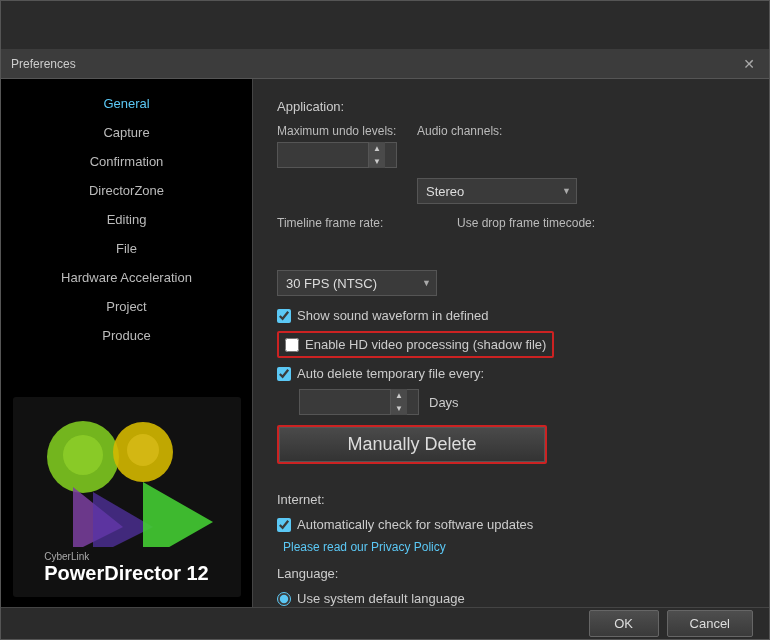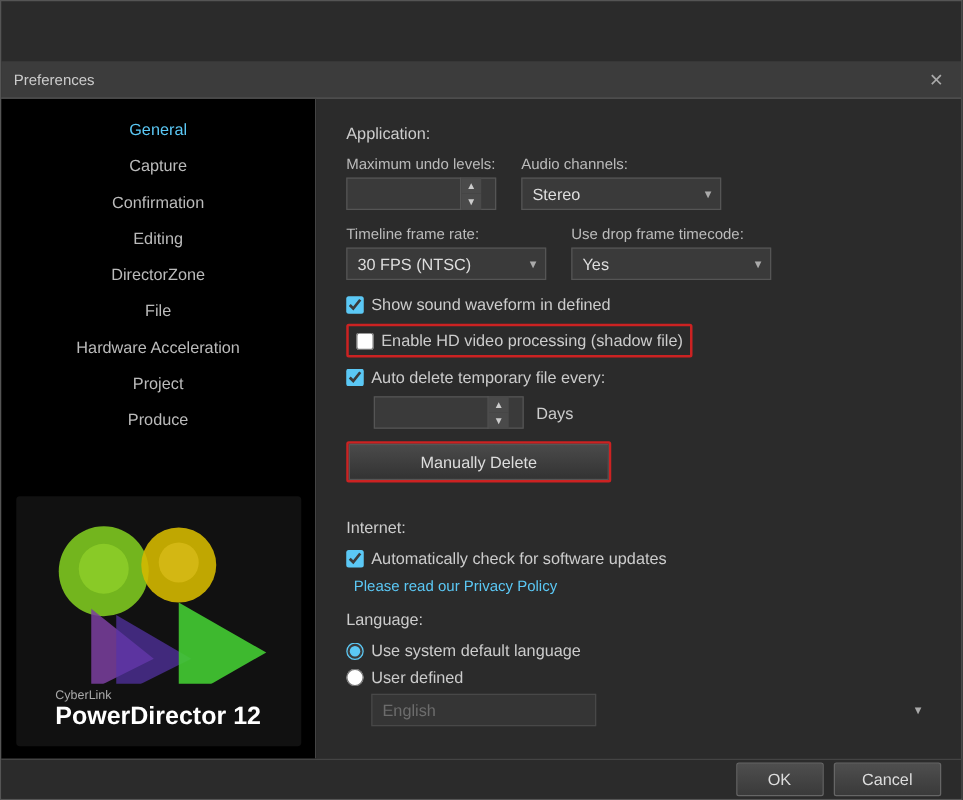--- a/index.html
+++ b/index.html
@@ -162,20 +162,21 @@
       border: none;
       color: #ccc;
       font-size: 8px;
       line-height: 1;
       padding: 1px 4px;
       cursor: pointer;
       height: 13px;
     }
     .select-wrap {
       position: relative;
+      margin-top: 36px;
     }
     .select-wrap select {
       appearance: none;
       background: #3a3a3a;
       border: 1px solid #555;
       color: #ddd;
       font-size: 13px;
       padding: 3px 28px 3px 8px;
       height: 26px;
       outline: none;
@@ -239,23 +240,23 @@
       margin-left: 0;
       margin-bottom: 16px;
       border: 2px solid #cc2222;
       border-radius: 2px;
       display: inline-block;
     }
     .manually-delete-btn {
       background: linear-gradient(to bottom, #4a4a4a, #333);
       border: 1px solid #555;
       color: #ddd;
-      font-size: 13px;
+      font-size: 18px;
       padding: 6px 4px;
-      width: 208px;
+      width: 266px;
       cursor: pointer;
       text-align: center;
     }
     .separator { margin: 12px 0; }
     .link-text {
       color: #5bc8f5;
       font-size: 12px;
       cursor: pointer;
       text-decoration: none;
       margin-left: 6px;
@@ -335,22 +336,22 @@
     <span class="title-bar-text">Preferences</span>
     <button class="close-btn">✕</button>
   </div>
 
   <div class="content-area">
 
     <div class="sidebar">
       <div class="sidebar-item active">General</div>
       <div class="sidebar-item">Capture</div>
       <div class="sidebar-item">Confirmation</div>
+      <div class="sidebar-item">DirectorZone</div>
       <div class="sidebar-item">Editing</div>
-      <div class="sidebar-item">DirectorZone</div>
       <div class="sidebar-item">File</div>
       <div class="sidebar-item">Hardware Acceleration</div>
       <div class="sidebar-item">Project</div>
       <div class="sidebar-item">Produce</div>
 
       <div class="sidebar-logo">
         <div class="logo-box">
 
           <svg class="logo-graphic" viewBox="0 0 228 150" xmlns="http://www.w3.org/2000/svg">
 
@@ -409,26 +410,20 @@
           <div class="select-wrap">
             <select>
               <option>30 FPS (NTSC)</option>
               <option>25 FPS (PAL)</option>
               <option>24 FPS (Film)</option>
             </select>
           </div>
         </div>
         <div class="form-group">
           <label>Use drop frame timecode:</label>
-          <div class="select-wrap">
-            <select>
-              <option>Yes</option>
-              <option>No</option>
-            </select>
-          </div>
         </div>
       </div>
 
       
       <div class="checkbox-row">
         <input type="checkbox" id="waveform" checked="" style="">
         <label for="waveform">Show sound waveform in defined</label>
       </div>
 
       

